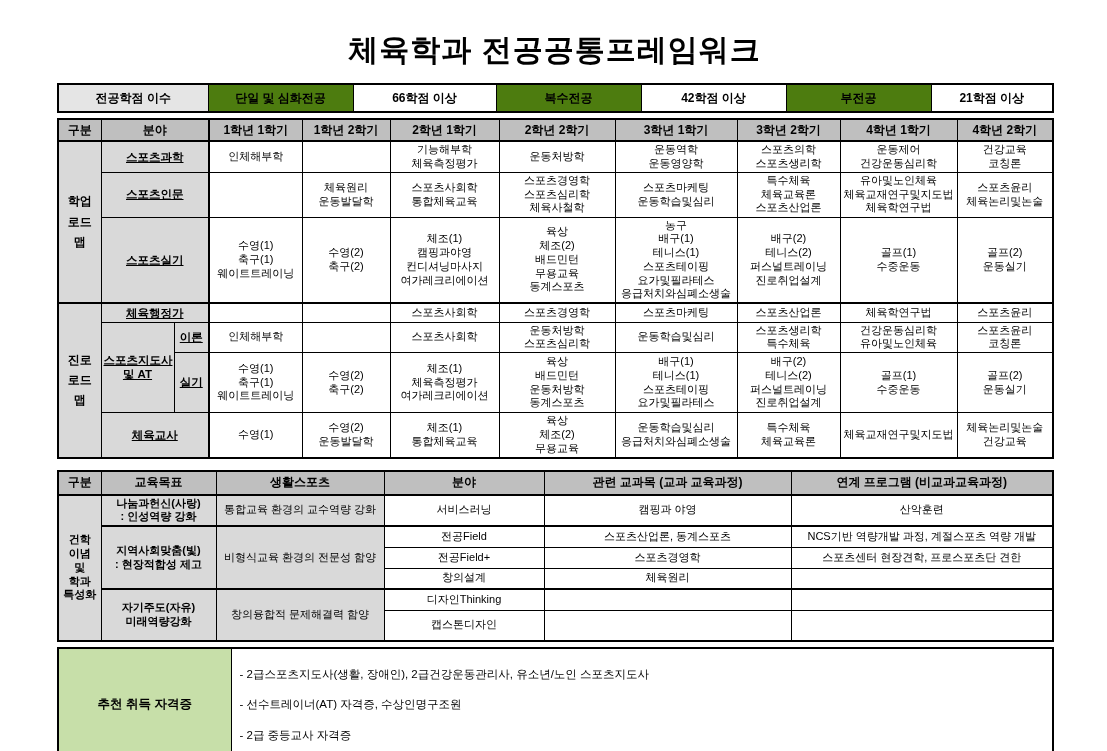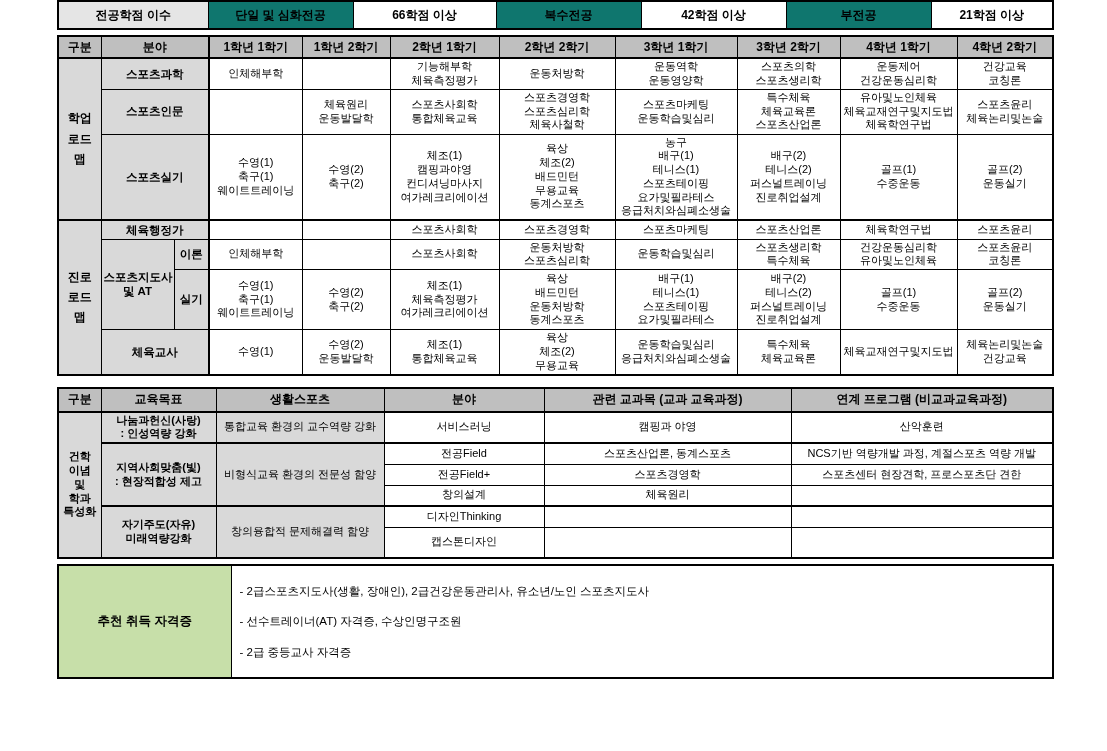--- a/index.html
+++ b/index.html
@@ -7,43 +7,44 @@
   .page{width:995px;margin:0 auto 0 57px;}
   .title{font-size:30px;font-weight:bold;text-align:center;margin:30px 0 12px 0;letter-spacing:1px;}
   table{border-collapse:collapse;table-layout:fixed;width:995px;}
   td,th{border:1px solid #000;text-align:center;vertical-align:middle;padding:1px 2px;font-size:11px;line-height:1.25;white-space:pre-line;overflow:hidden;word-break:keep-all;}
   .tbl{border:2px solid #000;}
   .mb5{margin-bottom:5px;}
   .mb11{margin-bottom:11px;}
   
   .credits td{font-weight:bold;font-size:12px;height:24px;}
   .teal{background:#e5e5e5;}
-  .lblue{background:#0f766e;text-align:center;}
+  .lblue{background:#4d7c0f;text-align:center;}
   .green{background:#c7dfa9;}
   
   .liberal td{font-weight:bold;font-size:12px;height:23px;}
   
   .hdr th{background:#bfbfbf;font-weight:bold;font-size:12px;border-bottom:2px solid #000;}
   .grp{background:#d9d9d9;font-weight:bold;font-size:12px;line-height:1.7;}
-  .cat{background:#d9d9d9;font-weight:bold;font-size:11.5px;}
+  .cat{background:#d9d9d9;font-weight:bold;font-size:11.5px;text-decoration:underline;}
   .thickR{border-right:2px solid #000;}
   .thickT td, .thickT th{border-top:2px solid #000;}
   
   .goal{background:#d9d9d9;font-weight:bold;}
   .dir{background:#d9d9d9;}
   
   .certs .lbl{font-weight:bold;font-size:12.5px;}
   .certs .content{text-align:left;padding:3px 8px;height:60px;vertical-align:middle;}
   .certs .content div{font-size:11.5px;line-height:1.45;}
 </style>
 </head>
 <body>
 
 <div class="page">
 
+  <div class="title">체육학과 전공공통프레임워크</div>
 
   <table class="tbl credits mb5">
     <colgroup>
         <col style="width:150px">
         <col style="width:145px">
         <col style="width:143px">
         <col style="width:145px">
         <col style="width:145px">
         <col style="width:145px">
         <col style="width:122px">

